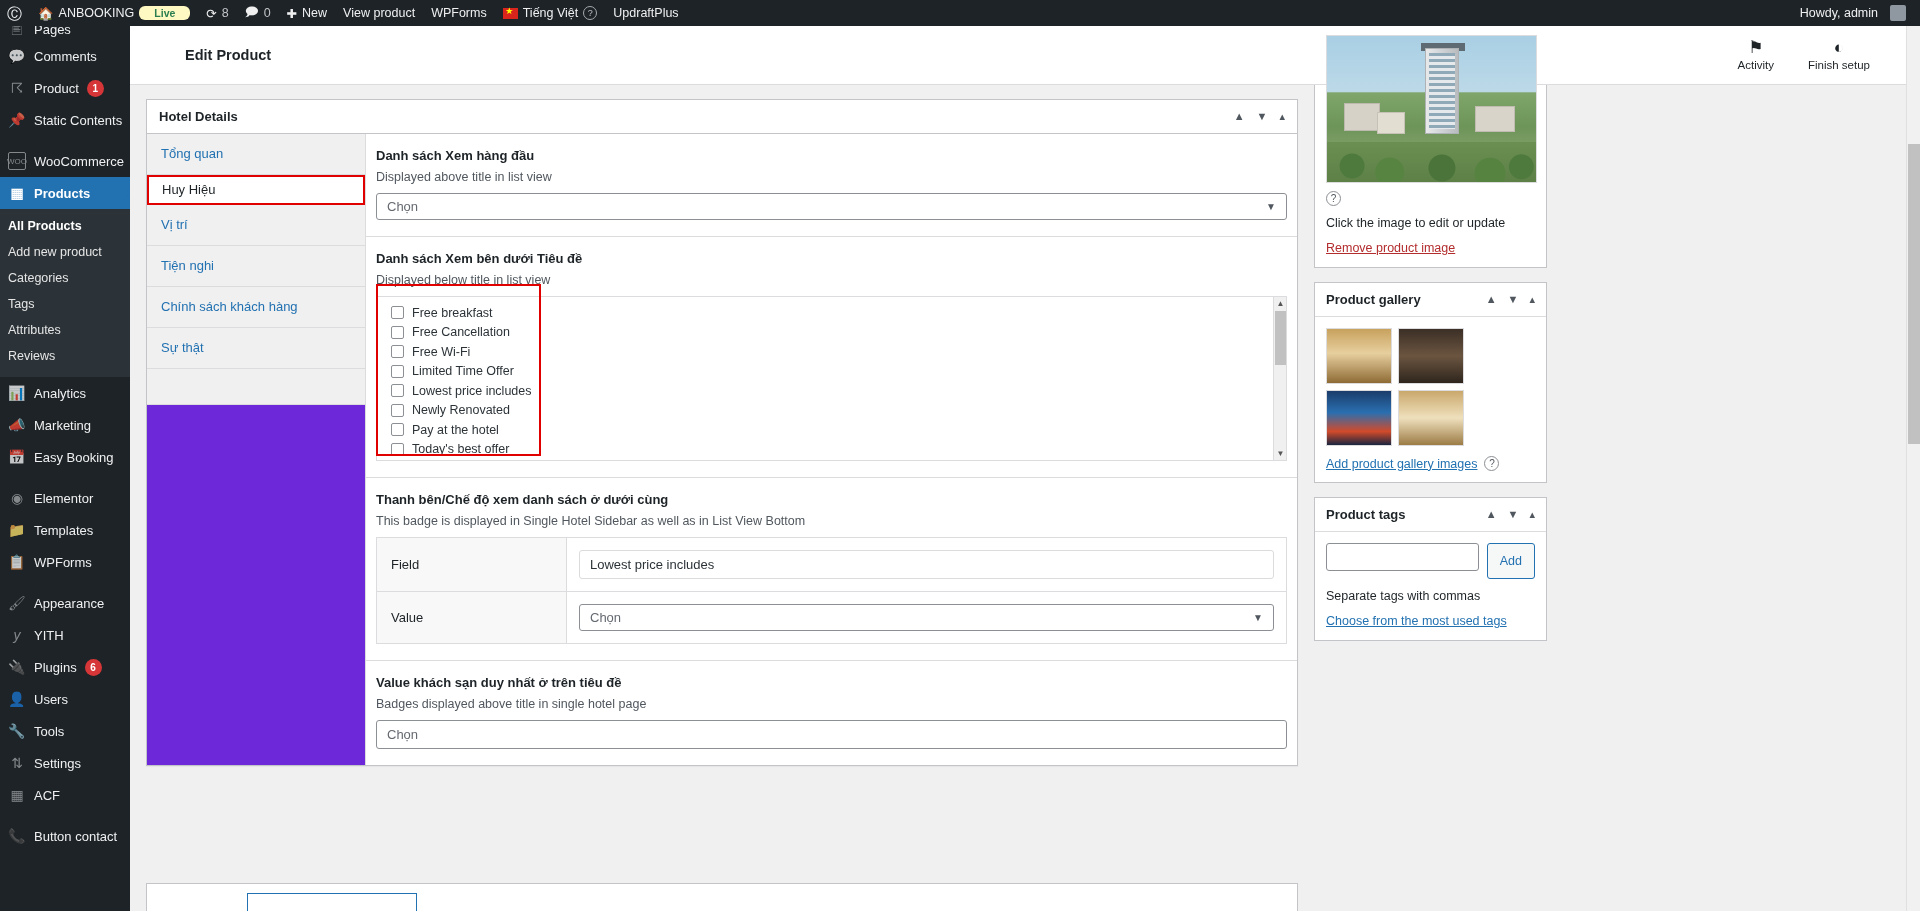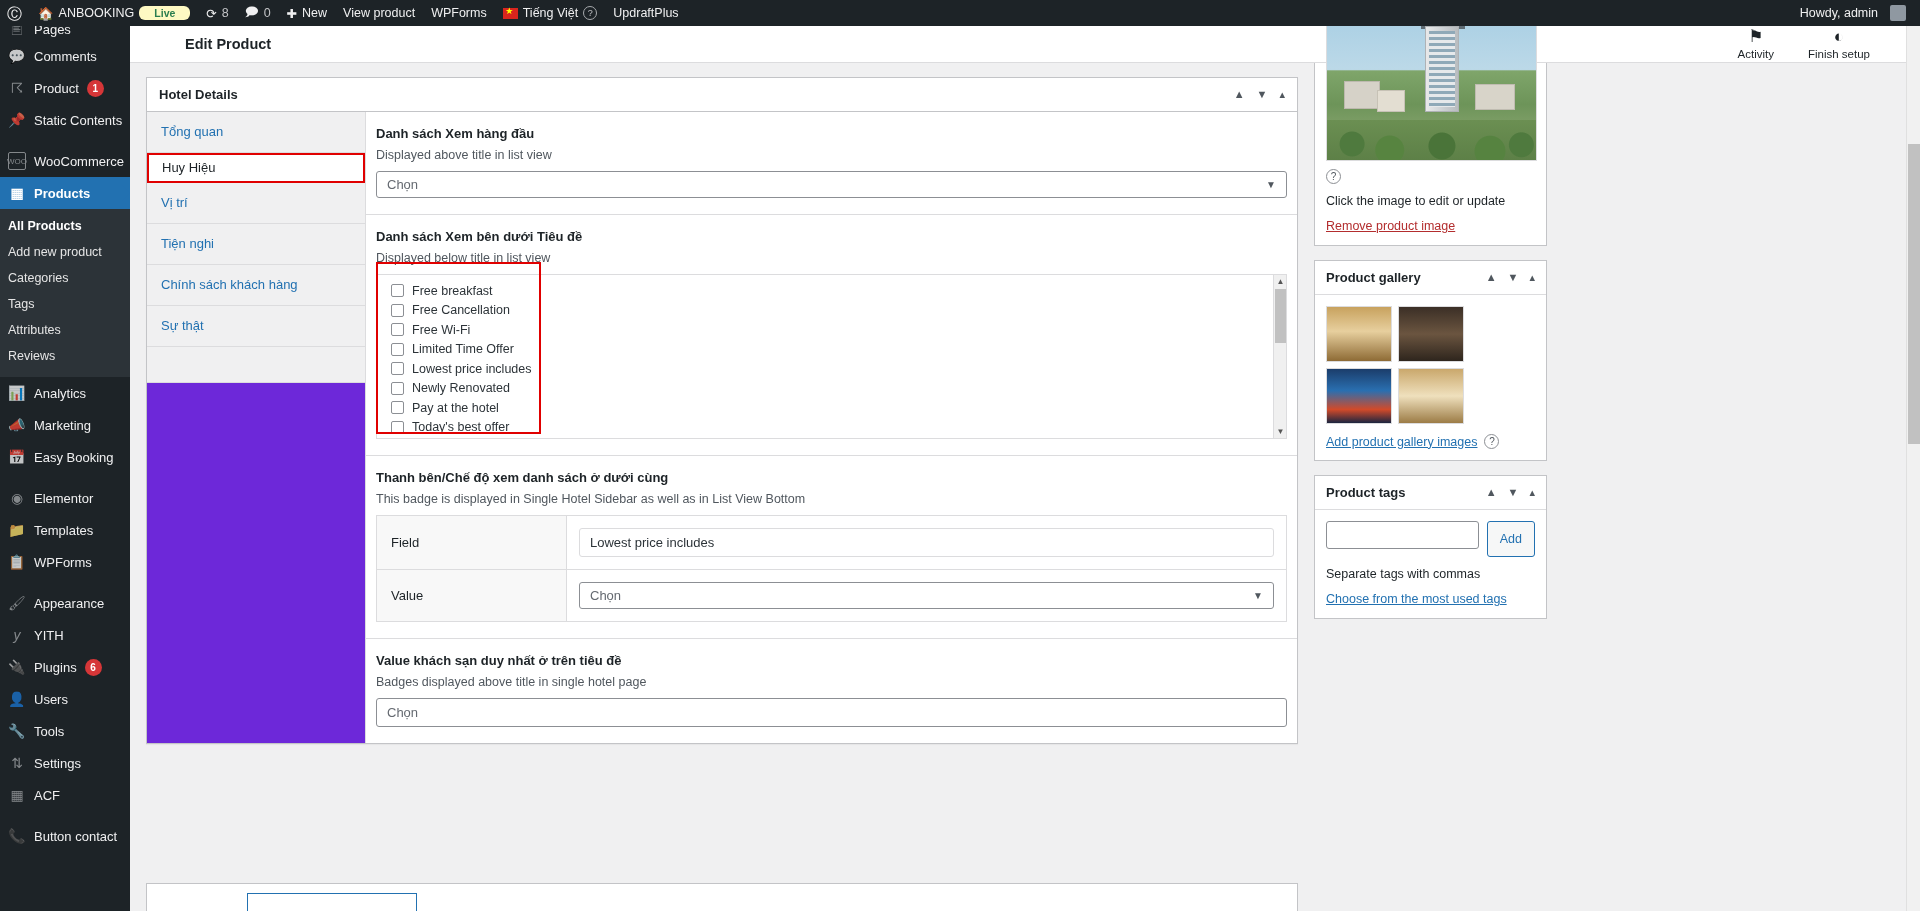--- a/index.html
+++ b/index.html
@@ -84,21 +84,21 @@
     display: inline-flex; align-items: center; justify-content: center;
     padding: 0 4px;
   }
 
   
   .main {
     position: absolute; top: 26px; left: 130px; right: 0; bottom: 0;
     background: #f0f0f1; overflow: hidden;
   }
   .page-head {
-    height: 37px; background: #fff; border-bottom: 1px solid #dcdcde;
+    height: 59px; background: #fff; border-bottom: 1px solid #dcdcde;
     display: flex; align-items: center; padding: 0 24px;
     position: relative;
   }
   .page-title-h { font-size: 14.5px; font-weight: 700; color: #1d2327; margin-left: 31px;}
   .head-actions { margin-left: auto; display: flex; gap: 34px; padding-right: 26px;}
   .head-action {
     display: flex; flex-direction: column; align-items: center; gap: 3px;
     font-size: 11.5px; color: #1d2327;
   }
   .head-action .ha-ico { font-size: 17px; line-height: 17px; }

